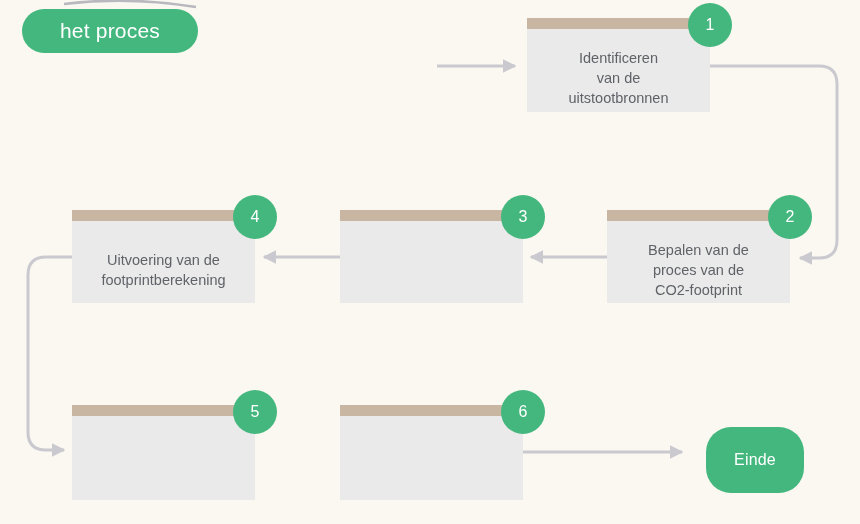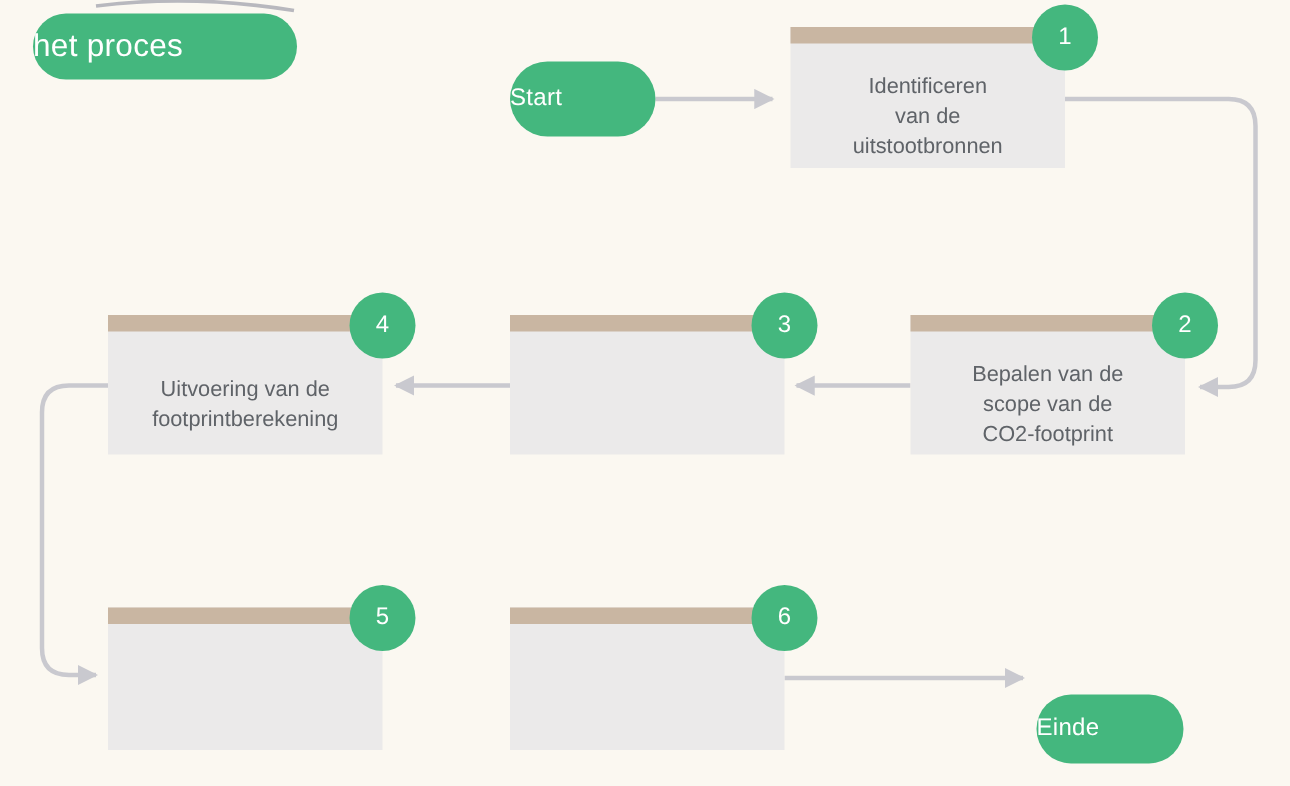--- a/index.html
+++ b/index.html
@@ -25,31 +25,31 @@
     pointer-events:none;
   }
   .connector{stroke:var(--arrow);stroke-width:3;fill:none;}
   .arrowhead-shape{fill:var(--arrow);}
   .deco{stroke:#b8b8be;stroke-width:2.5;fill:none;}
 
   .pill{
     position:absolute;
     background:var(--green);
     color:var(--white);
-    display:flex;align-items:center;justify-content:flex-start;
+    display:flex;align-items:center;justify-content:center;
     border-radius:25px;
     font-size:16px;
     letter-spacing:.2px;
   }
   .pill.title{
     left:22px;top:9px;width:176px;height:44px;
     border-radius:22px;font-size:21px;
   }
   .pill.start{left:340px;top:41px;width:97px;height:50px;}
-  .pill.end{left:691px;top:427px;width:98px;height:46px;margin-top:36px;}
+  .pill.end{left:706px;top:427px;width:98px;height:66px;}
 
   .box{
     position:absolute;
     width:183px;
     background:var(--box);
     display:flex;align-items:center;justify-content:center;
     text-align:center;
   }
   .box .topbar{
     position:absolute;left:0;top:0;width:100%;height:11px;
@@ -93,41 +93,38 @@
     <path class="connector" d="M 607 257 H 531" marker-end="url(#ah)"></path>
     <path class="connector" d="M 340 257 H 264" marker-end="url(#ah)"></path>
     <path class="connector" d="M 72 257 H 46 Q 28 257 28 275 V 432 Q 28 450 46 450 H 64" marker-end="url(#ah)"></path>
     <path class="connector" d="M 523 452 H 682" marker-end="url(#ah)"></path>
   </svg>
 
   <div class="pill title">
     <span>het proces</span>
   </div>
 
-  <div class="pill start">
-    <span>Start</span>
-  </div>
 
   <div class="box" id="box1">
     <div class="topbar"></div>
     <div class="badge">
       <span>1</span>
     </div>
     <div class="label">Identificeren
 van de
 uitstootbronnen</div>
   </div>
 
   <div class="box" id="box2">
     <div class="topbar"></div>
     <div class="badge">
       <span>2</span>
     </div>
     <div class="label">Bepalen van de
-scope van de
+proces van de
 CO2-footprint</div>
   </div>
 
   <div class="box" id="box3">
     <div class="topbar"></div>
     <div class="badge">
       <span>3</span>
     </div>
   </div>
 

